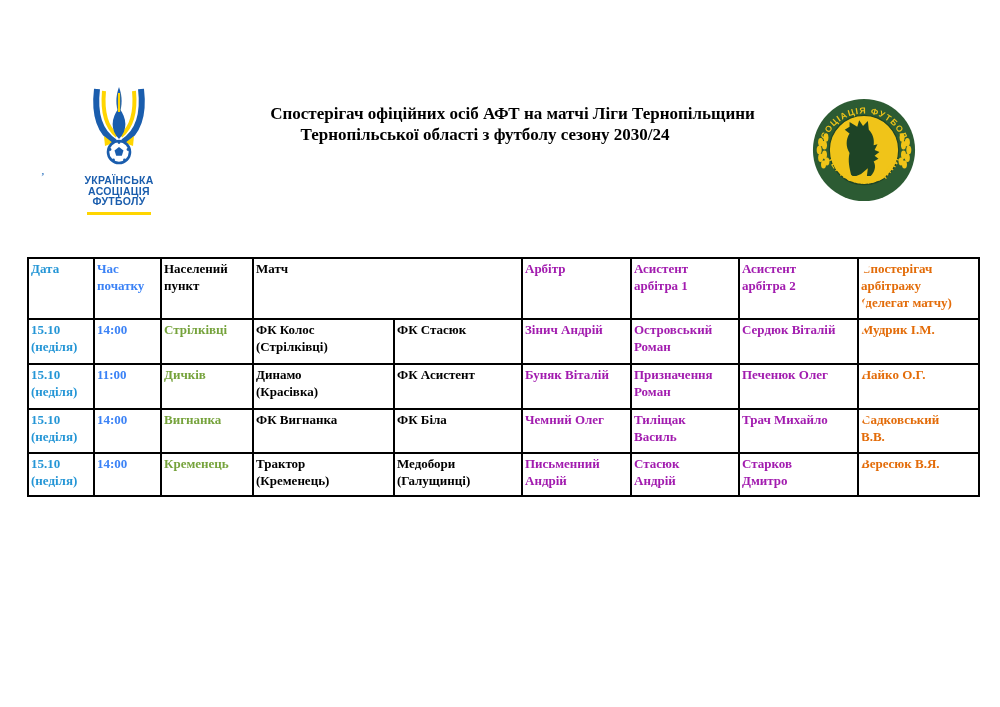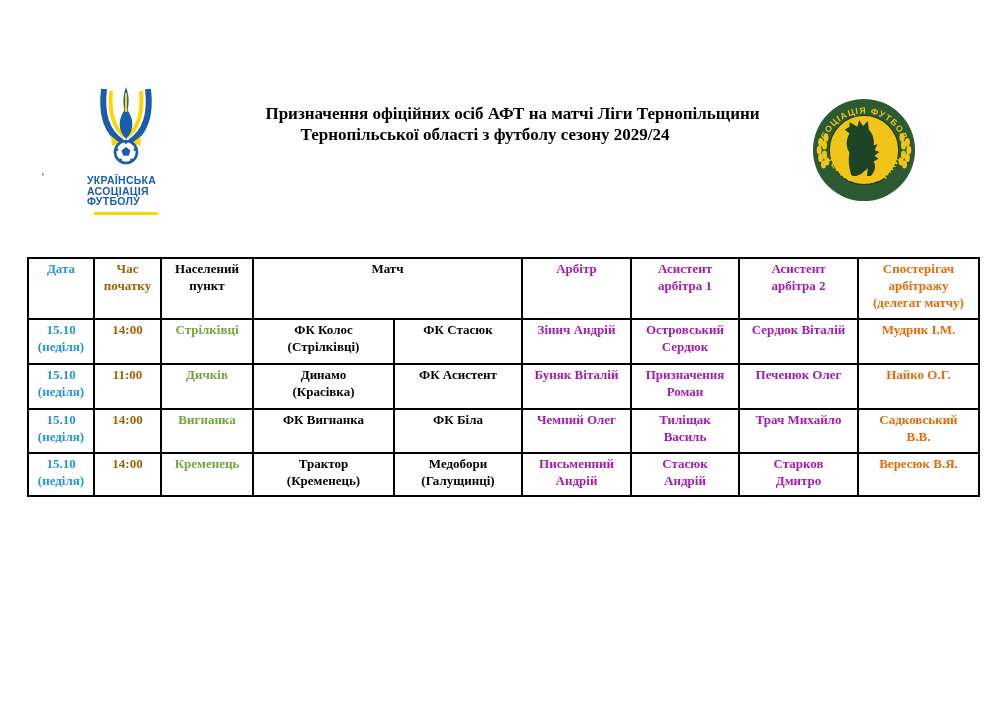--- a/index.html
+++ b/index.html
@@ -3,52 +3,52 @@
 <meta charset="utf-8">
 <style>
   html,body{margin:0;padding:0;}
   body{width:1000px;height:707px;background:#ffffff;position:relative;
        font-family:"Liberation Serif",serif;overflow:hidden;}
 
   .stray-mark{position:absolute;left:41px;top:165px;color:#4a86c8;
               font-size:11px;font-weight:bold;}
 
   
-  .logo-left{position:absolute;left:87px;top:86px;width:78px;}
+  .logo-left{position:absolute;left:80px;top:86px;width:78px;text-align:center;}
   .logo-left svg{display:block;margin:0 auto;}
   .uaf-text{color:#1a5dad;font-family:"Liberation Sans",sans-serif;
             font-weight:bold;font-size:10.5px;line-height:10.5px;
             letter-spacing:.3px;margin-top:5px;}
   .uaf-underline{height:3px;background:#ffd500;width:64px;margin:5px auto 0;}
 
   
   .title{position:absolute;left:225px;top:103px;width:575px;text-align:center;
          font-weight:bold;font-size:17px;line-height:21px;color:#000;}
   .title .l2{padding-right:55px;}
 
   
   .logo-right{position:absolute;left:811px;top:97px;}
 
   
   table.sched{position:absolute;left:27px;top:257px;border-collapse:collapse;
               table-layout:fixed;width:951px;font-weight:bold;font-size:13px;
               font-family:"Liberation Serif",serif;}
-  table.sched td{border:2px solid #000;text-align:center;vertical-align:top;
+  table.sched td{border:2px solid #000;vertical-align:top;
                  padding:1px 2px 0;line-height:17px;white-space:pre-line;
                  overflow:hidden;}
   tr.hrow{height:61px;}
   tr.r1,tr.r2{height:45px;}
   tr.r3{height:44px;}
   tr.r4{height:43px;}
 
   .cd{color:#2596d6;}  
-  .ct{color:#a16207;margin-top:40px;}  
+  .ct{color:#3b82f6;margin-top:40px;}  
   .cv{color:#76a33c;}  
   .cn{color:#a21caf;}  
-  .co{color:#e36c09;}  
+  .co{color:#e36c09;border-radius:28px;}  
   .ck{color:#000000;}  
 </style>
 </head>
 <body>
 
 <span class="stray-mark">‚</span>
 
 <div class="logo-left">
   <svg width="64" height="84" viewBox="0 0 64 84">
 
@@ -77,22 +77,22 @@
   </svg>
   <div class="uaf-text">
     <div>УКРАЇНСЬКА</div>
     <div>АСОЦІАЦІЯ</div>
     <div>ФУТБОЛУ</div>
   </div>
   <div class="uaf-underline"></div>
 </div>
 
 <div class="title">
-  <div class="l1">Призначення офіційних осіб АФТ на матчі Ліги Тернопільщини</div>
-  <div class="l2">Тернопільської області з футболу сезону 2029/24</div>
+  <div class="l1">Спостерігач офіційних осіб АФТ на матчі Ліги Тернопільщини</div>
+  <div class="l2">Тернопільської області з футболу сезону 2030/24</div>
 </div>
 
 <svg class="logo-right" width="106" height="106" viewBox="0 0 110 110">
   <circle cx="55" cy="55" r="53" fill="#2c5b33"></circle>
 
   <g fill="#f0c419">
     <ellipse cx="10" cy="47" rx="2.6" ry="4.4"></ellipse>
       <ellipse cx="8.5" cy="55" rx="2.6" ry="4.4"></ellipse>
     <ellipse cx="10" cy="63" rx="2.6" ry="4.4"></ellipse>
       <ellipse cx="13" cy="70" rx="2.6" ry="4.2"></ellipse>
@@ -160,21 +160,21 @@
   <tr class="r1">
     <td class="cd">15.10
 (неділя)</td>
     <td class="ct">14:00</td>
     <td class="cv">Стрілківці</td>
     <td class="ck">ФК Колос
 (Стрілківці)</td>
     <td class="ck">ФК Стасюк</td>
     <td class="cn">Зінич Андрій</td>
     <td class="cn">Островський
-Сердюк</td>
+Роман</td>
     <td class="cn">Сердюк Віталій</td>
     <td class="co">Мудрик І.М.</td>
   </tr>
   <tr class="r2">
     <td class="cd">15.10
 (неділя)</td>
     <td class="ct">11:00</td>
     <td class="cv">Дичків</td>
     <td class="ck">Динамо
 (Красівка)</td>

